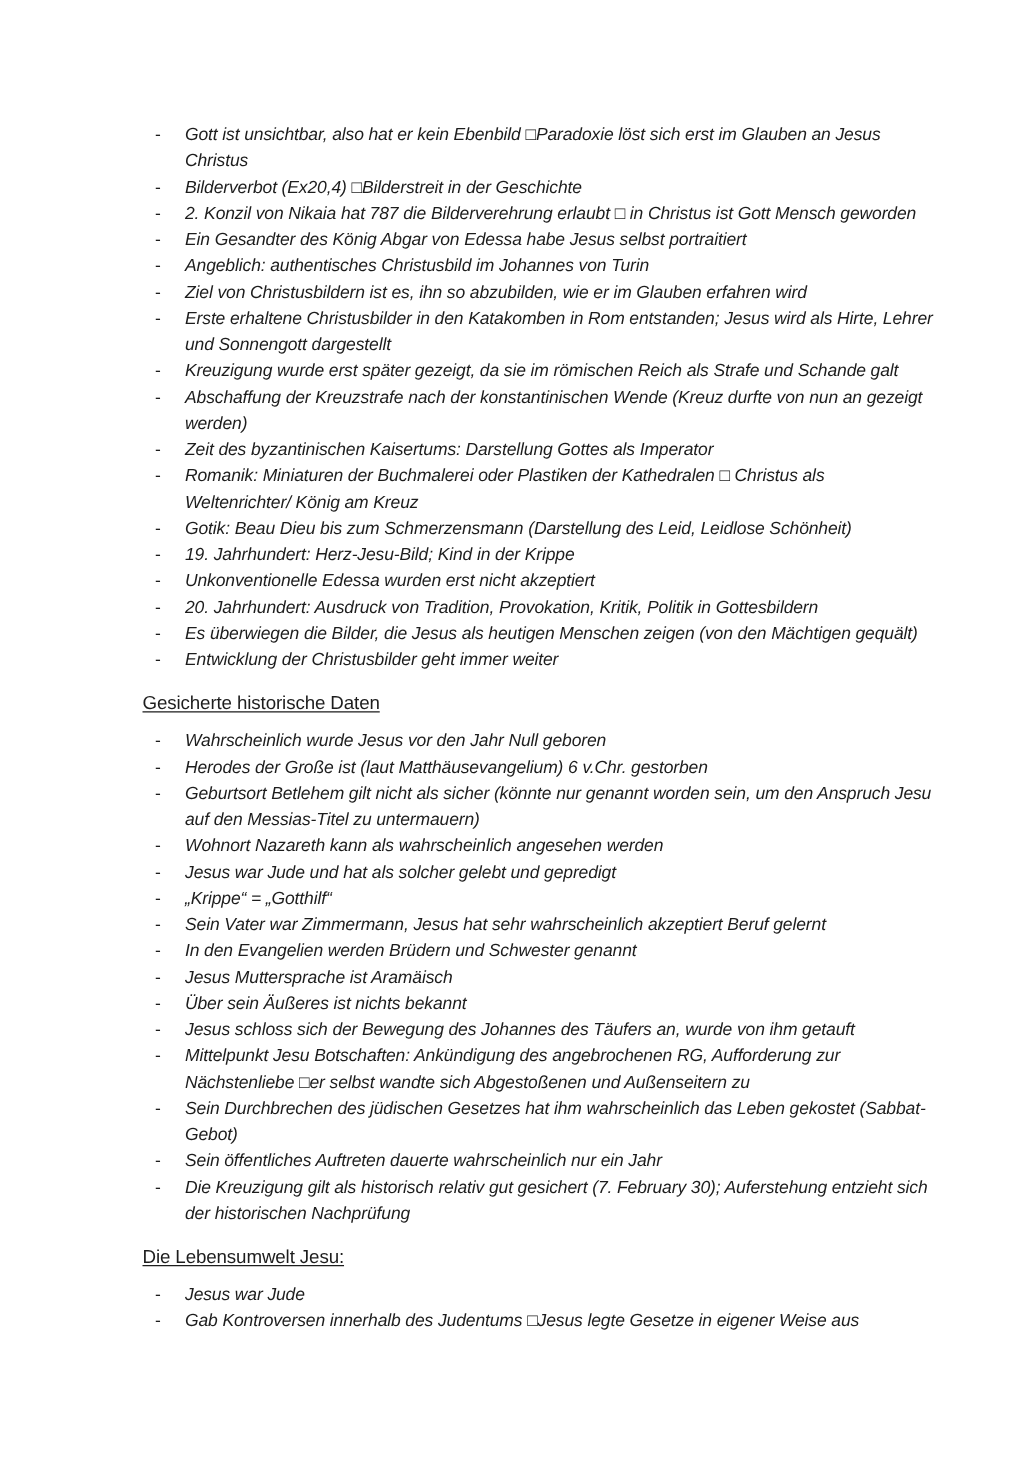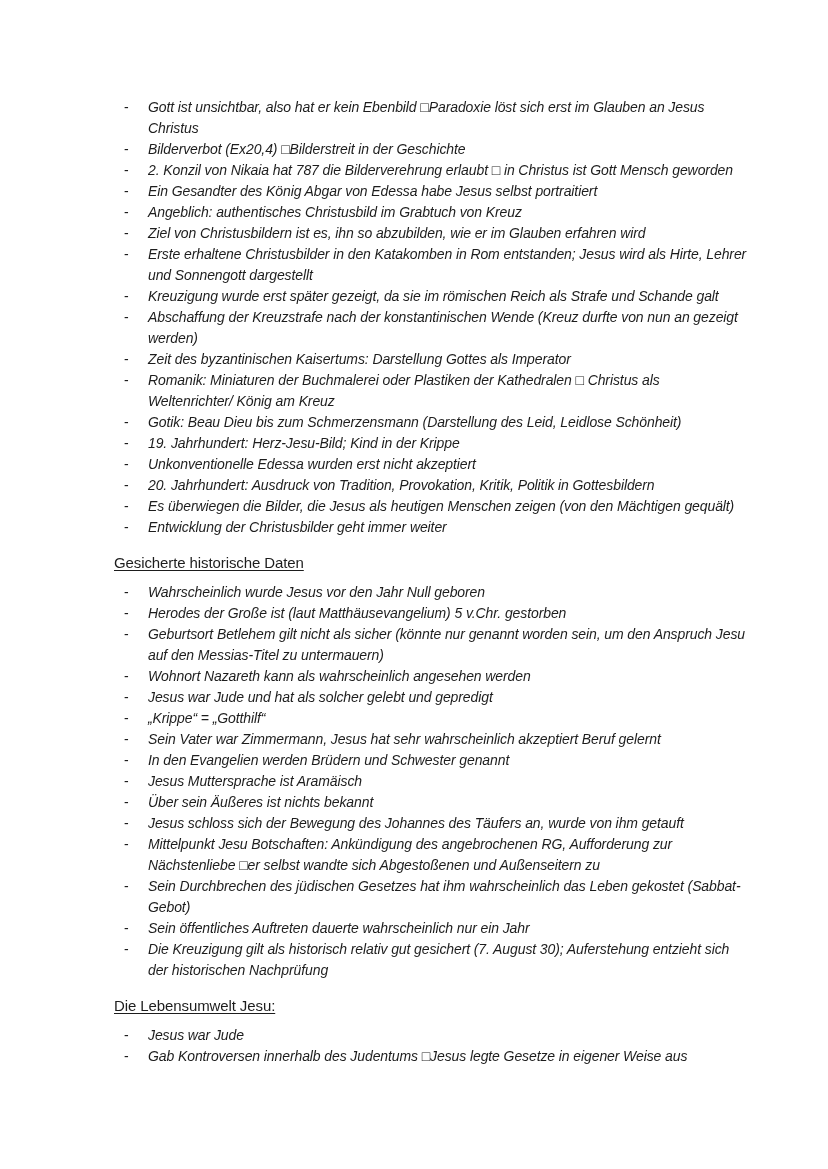--- a/index.html
+++ b/index.html
@@ -78,21 +78,21 @@
           <span class="txt">2. Konzil von Nikaia hat 787 die Bilderverehrung erlaubt □ in Christus ist Gott Mensch geworden</span>
         </li>
 
         <li>
           <span class="dash">-</span>
           <span class="txt">Ein Gesandter des König Abgar von Edessa habe Jesus selbst portraitiert</span>
         </li>
 
         <li>
           <span class="dash">-</span>
-          <span class="txt">Angeblich: authentisches Christusbild im Grabtuch von Kreuz</span>
+          <span class="txt">Angeblich: authentisches Christusbild im Johannes von Turin</span>
         </li>
 
         <li>
           <span class="dash">-</span>
           <span class="txt">Ziel von Christusbildern ist es, ihn so abzubilden, wie er im Glauben erfahren wird</span>
         </li>
 
         <li>
           <span class="dash">-</span>
           <span class="txt">Erste erhaltene Christusbilder in den Katakomben in Rom entstanden; Jesus wird als Hirte, Lehrer und Sonnengott dargestellt</span>
@@ -154,21 +154,21 @@
     <h2 class="heading">Gesicherte historische Daten</h2>
     <ul class="bullets">
 
         <li>
           <span class="dash">-</span>
           <span class="txt">Wahrscheinlich wurde Jesus vor den Jahr Null geboren</span>
         </li>
 
         <li>
           <span class="dash">-</span>
-          <span class="txt">Herodes der Große ist (laut Matthäusevangelium) 5 v.Chr. gestorben</span>
+          <span class="txt">Herodes der Große ist (laut Matthäusevangelium) 6 v.Chr. gestorben</span>
         </li>
 
         <li>
           <span class="dash">-</span>
           <span class="txt">Geburtsort Betlehem gilt nicht als sicher (könnte nur genannt worden sein, um den Anspruch Jesu auf den Messias-Titel zu untermauern)</span>
         </li>
 
         <li>
           <span class="dash">-</span>
           <span class="txt">Wohnort Nazareth kann als wahrscheinlich angesehen werden</span>
@@ -219,21 +219,21 @@
           <span class="txt">Sein Durchbrechen des jüdischen Gesetzes hat ihm wahrscheinlich das Leben gekostet (Sabbat-Gebot)</span>
         </li>
 
         <li>
           <span class="dash">-</span>
           <span class="txt">Sein öffentliches Auftreten dauerte wahrscheinlich nur ein Jahr</span>
         </li>
 
         <li>
           <span class="dash">-</span>
-          <span class="txt">Die Kreuzigung gilt als historisch relativ gut gesichert (7. August 30); Auferstehung entzieht sich der historischen Nachprüfung</span>
+          <span class="txt">Die Kreuzigung gilt als historisch relativ gut gesichert (7. February 30); Auferstehung entzieht sich der historischen Nachprüfung</span>
         </li>
       </ul>
   </section>
 
   <section>
     <h2 class="heading">Die Lebensumwelt Jesu:</h2>
     <ul class="bullets">
 
         <li>
           <span class="dash">-</span>

